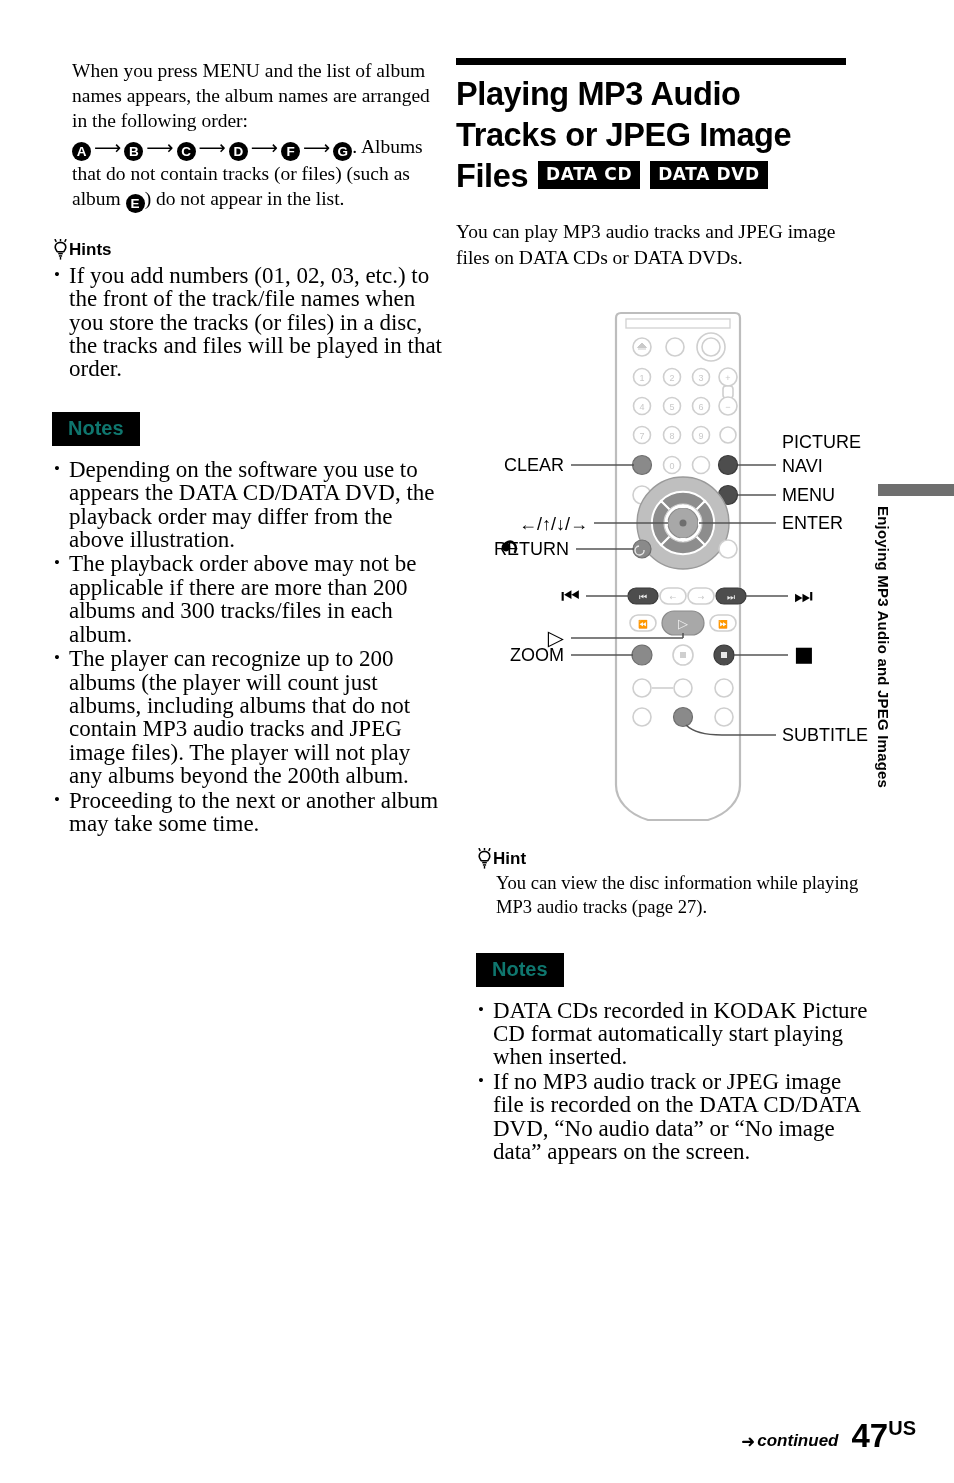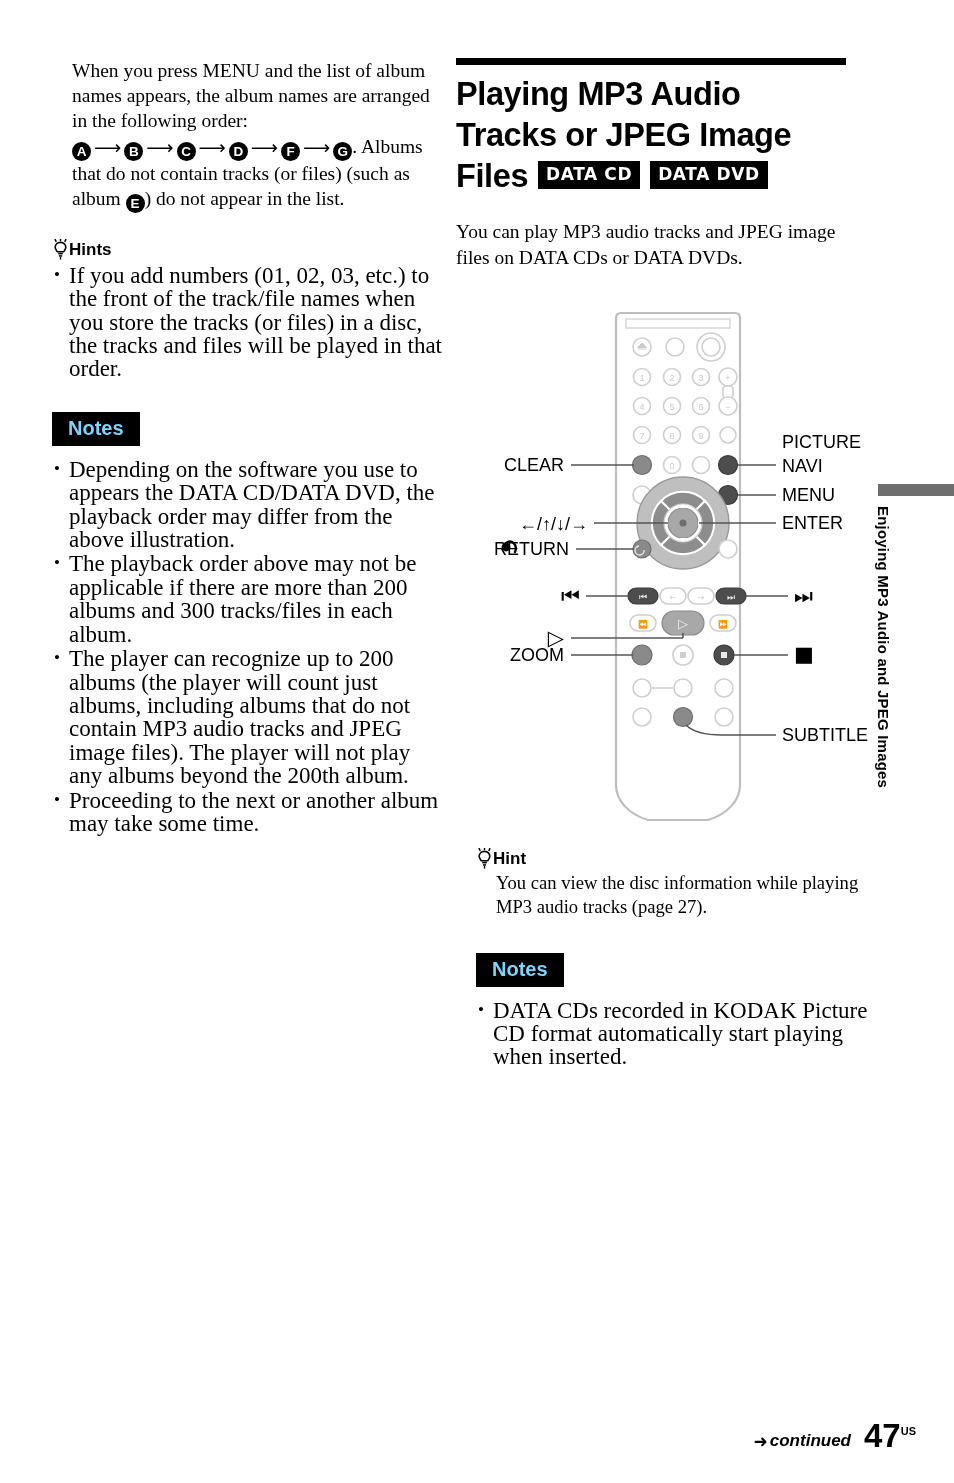--- a/index.html
+++ b/index.html
@@ -108,21 +108,21 @@
     position: absolute;
     left: 2px;
     top: -1px;
     font-size: 17px;
   }
 
   
   .notes-tag {
     display: inline-block;
     background: #000;
-    color: #7dd3fc;
+    color: #0f766e;
     font-family: "Liberation Sans", sans-serif;
     font-weight: bold;
     font-size: 20px;
     line-height: 1;
     padding: 6px 16px 8px 16px;
     margin-top: 30px;
     margin-bottom: 8px;
   }
 
   
@@ -218,21 +218,21 @@
     font-style: normal;
     font-family: "DejaVu Sans", sans-serif;
     font-size: 17px;
   }
   .pageno {
     font-family: "Liberation Sans", sans-serif;
     font-weight: bold;
     font-size: 33px;
   }
   .pageno sup {
-    font-size: 11px;
+    font-size: 20px;
     vertical-align: super;
   }
 </style>
 </head>
 <body>
 
 <div class="page">
 
   <div class="col-left">
 
@@ -483,20 +483,21 @@
       </span>
       <span>Hint</span>
     </div>
 
     <div class="bodytext" style="font-size:18.6px; line-height:23.8px; margin-top:2px;">You can view the disc information while playing MP3 audio tracks (page 27).</div>
 
     <div class="notes-tag" style="margin-top:34px;">Notes</div>
 
     <ul class="bul">
       <li>DATA CDs recorded in KODAK Picture CD format automatically start playing when inserted.</li>
+      <li>If no MP3 audio track or JPEG image file is recorded on the DATA CD/DATA DVD, “No audio data” or “No image data” appears on the screen.</li>
     </ul>
   </div>
 
   <div class="side-tab"></div>
   <div class="side-text">Enjoying MP3 Audio and JPEG Images</div>
 
   <div class="footer">
     <span class="cont">
       <span class="ar">➜</span>
         <span>continued</span>

